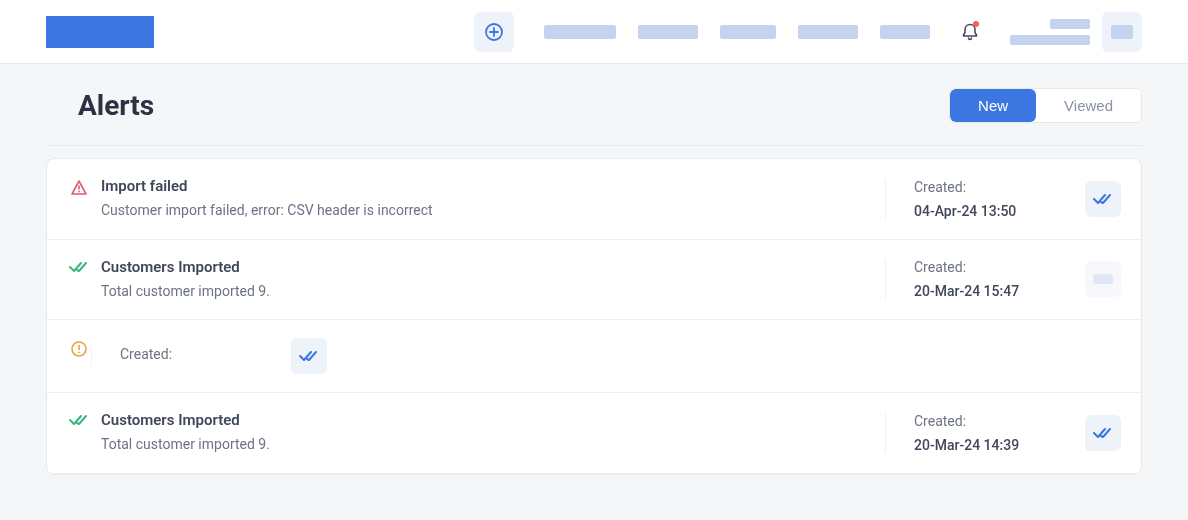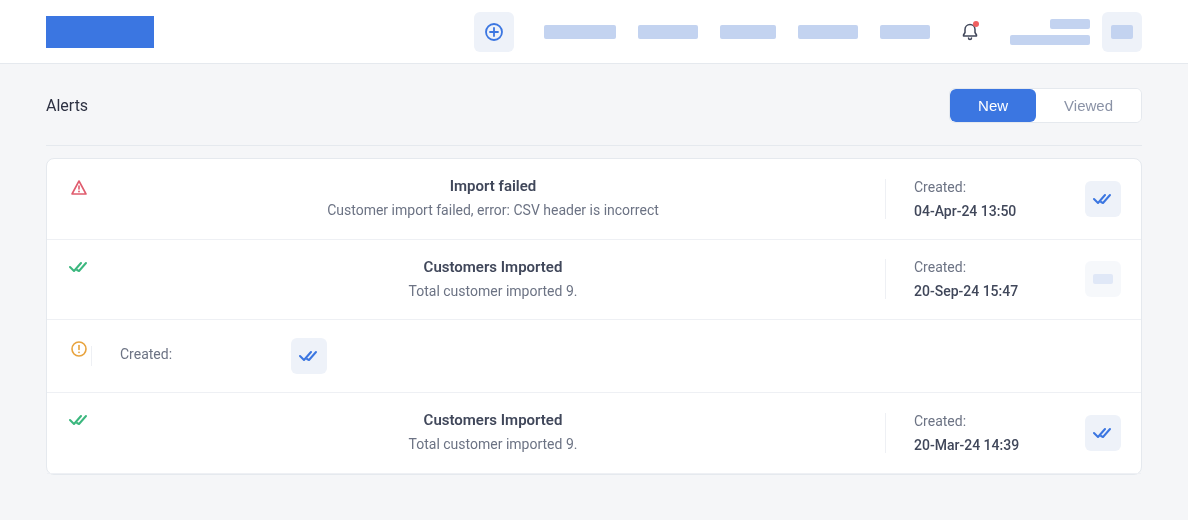--- a/index.html
+++ b/index.html
@@ -83,23 +83,24 @@
     .content {
       padding: 24px 46px;
     }
     .heading-row {
       display: flex;
       align-items: center;
       justify-content: space-between;
       margin-bottom: 22px;
     }
     .page-title {
-      font-size: 16px;
-      font-weight: 400;
+      font-size: 28px;
+      font-weight: 700;
       color: #2d3142;
+      margin-left: 32px;
     }
     .toggle-group {
       display: flex;
       border: 1px solid #e5e9ee;
       border-radius: 6px;
       overflow: hidden;
       background: #fff;
     }
     .toggle-btn {
       padding: 8px 28px;
@@ -135,21 +136,20 @@
       flex-shrink: 0;
       display: flex;
       align-items: flex-start;
       justify-content: center;
       padding-top: 2px;
       align-self: flex-start;
     }
     .alert-body {
       flex: 1;
       padding-left: 10px;
-      text-align: center;
     }
     .alert-title {
       font-size: 15px;
       font-weight: 600;
       color: #40475a;
       margin-bottom: 6px;
     }
     .alert-desc {
       font-size: 14px;
       color: #6c7384;
@@ -273,21 +273,21 @@
           <path d="M1 7l4 4L12 3" stroke="#3bb77e" stroke-width="2" stroke-linecap="round" stroke-linejoin="round"></path>
           <path d="M8 10l2 1L17 3" stroke="#3bb77e" stroke-width="2" stroke-linecap="round" stroke-linejoin="round"></path>
         </svg>
       </div>
       <div class="alert-body">
         <div class="alert-title">Customers Imported</div>
         <div class="alert-desc">Total customer imported 9.</div>
       </div>
       <div class="alert-meta">
         <div class="meta-label">Created:</div>
-        <div class="meta-value">20-Sep-24 15:47</div>
+        <div class="meta-value">20-Mar-24 15:47</div>
       </div>
       <div class="alert-action faded">
         <div class="action-placeholder"></div>
       </div>
     </div>
 
     <div class="alert-row">
       <div class="alert-icon">
         <svg width="18" height="18" viewBox="0 0 18 18" fill="none">
           <circle cx="9" cy="9" r="7" stroke="#e8a33d" stroke-width="1.6"></circle>

